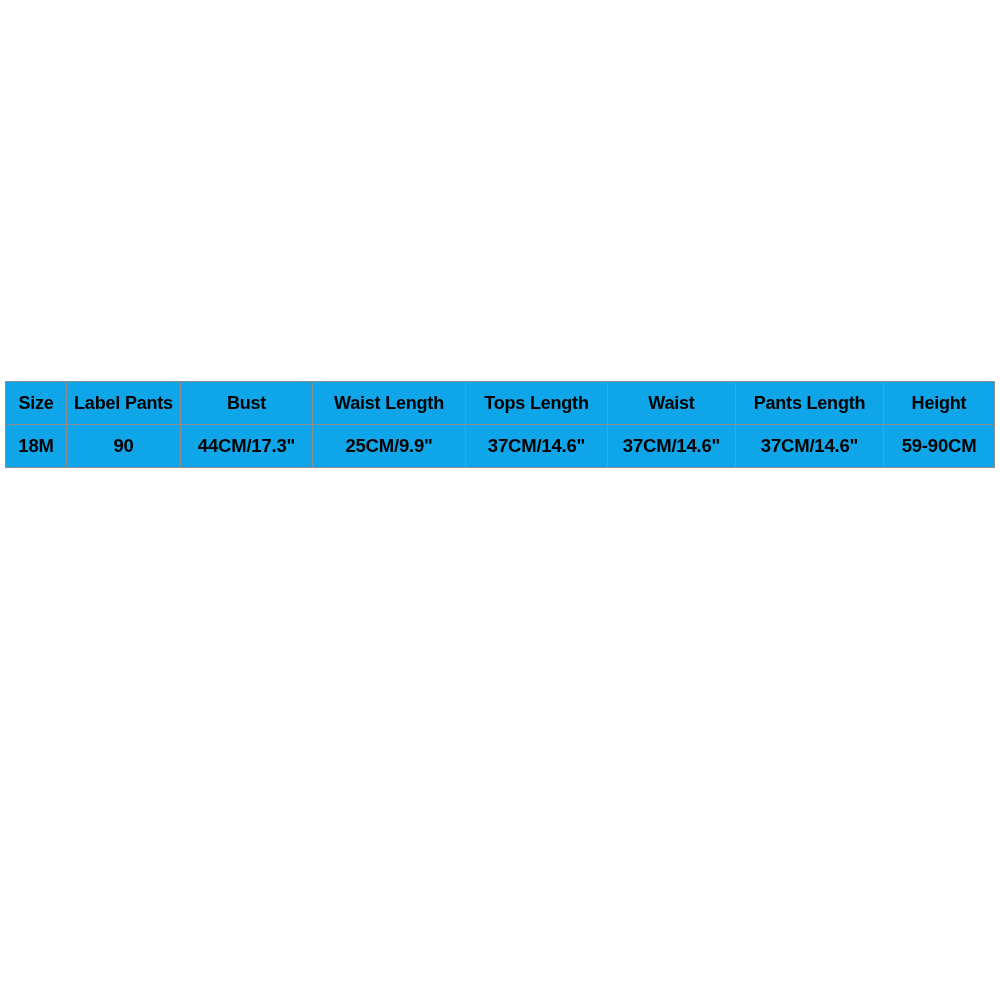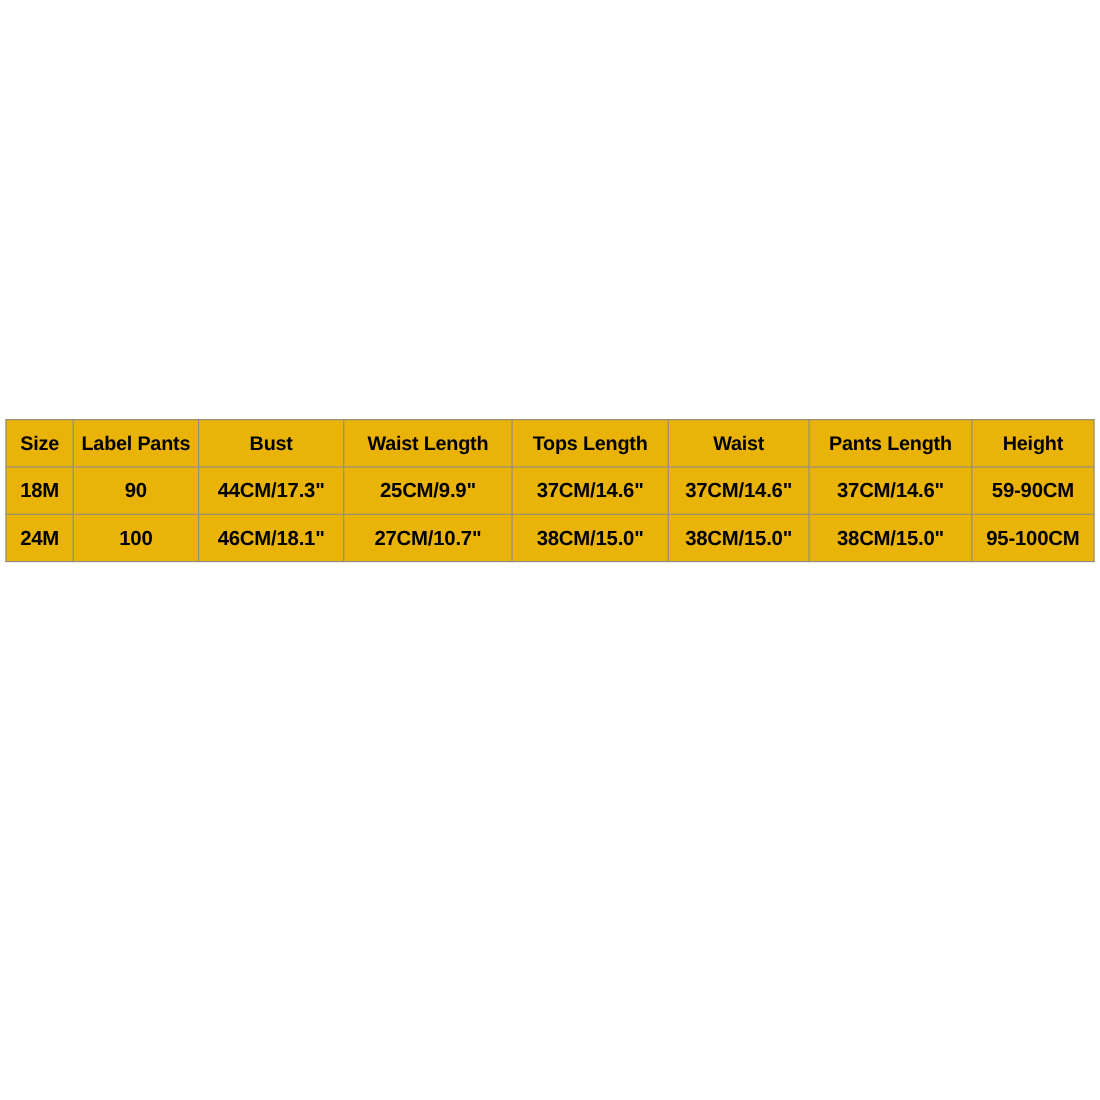--- a/index.html
+++ b/index.html
@@ -19,21 +19,21 @@
     position: absolute;
     left: 5px;
     top: 381px;
     width: 989px;
   }
 
   table.size-chart {
     border-collapse: collapse;
     table-layout: fixed;
     width: 989px;
-    background: #eab308;
+    background: #0ea5e9;
   }
 
   table.size-chart th,
   table.size-chart td {
     border: 1px solid #8c8c8c;
     text-align: center;
     vertical-align: middle;
     color: #000000;
     font-weight: bold;
     font-family: "Liberation Sans", sans-serif;
@@ -94,25 +94,15 @@
       <tr>
         <td>18M</td>
         <td>90</td>
         <td>44CM/17.3"</td>
         <td>25CM/9.9"</td>
         <td>37CM/14.6"</td>
         <td>37CM/14.6"</td>
         <td>37CM/14.6"</td>
         <td>59-90CM</td>
       </tr>
-      <tr>
-        <td>24M</td>
-        <td>100</td>
-        <td>46CM/18.1"</td>
-        <td>27CM/10.7"</td>
-        <td>38CM/15.0"</td>
-        <td>38CM/15.0"</td>
-        <td>38CM/15.0"</td>
-        <td>95-100CM</td>
-      </tr>
     </tbody>
   </table>
 </div>
 
 </body></html>

